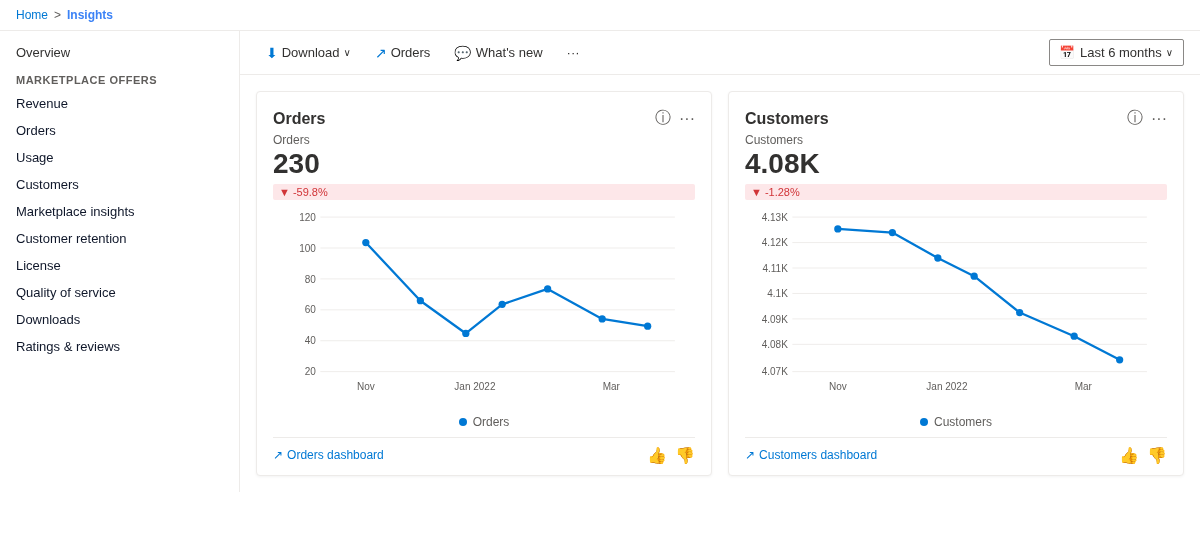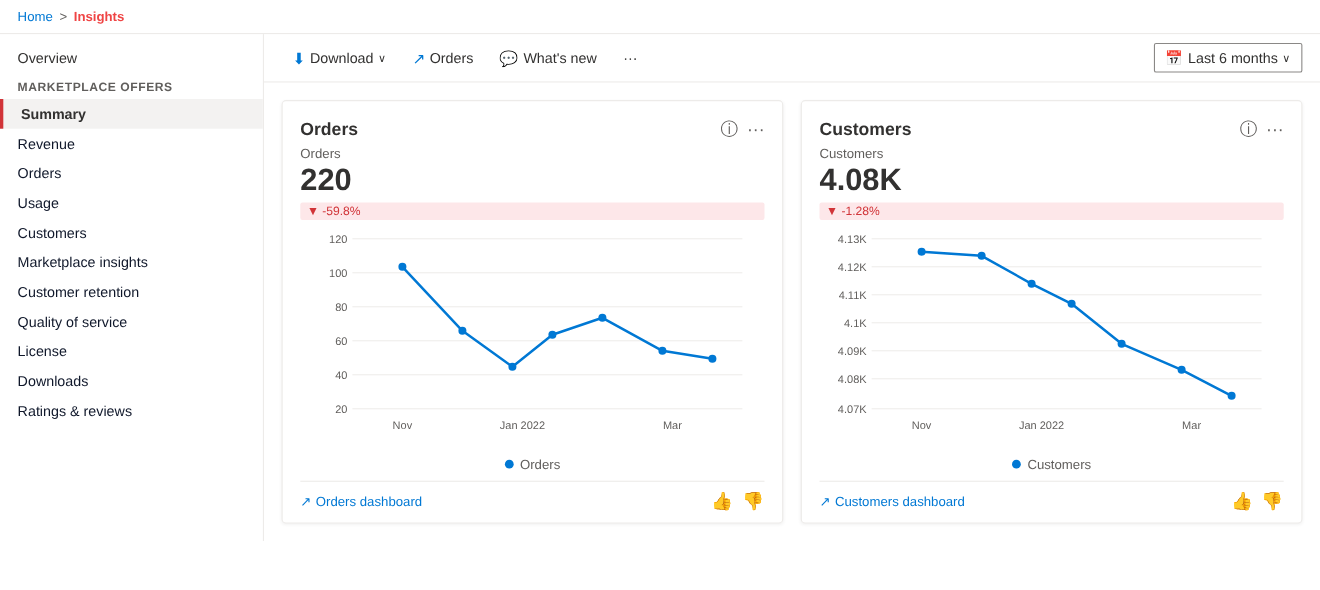--- a/index.html
+++ b/index.html
@@ -4,21 +4,21 @@
   <style>
     * { box-sizing: border-box; margin: 0; padding: 0; }
     body { font-family: 'Segoe UI', Arial, sans-serif; font-size: 13px; color: #333; background: #fff; }
 
     .app-container { display: flex; flex-direction: column; height: 492px; overflow: hidden; }
 
     
     .breadcrumb { display: flex; align-items: center; gap: 6px; padding: 8px 16px; font-size: 12px; color: #605e5c; border-bottom: 1px solid #edebe9; }
     .breadcrumb a { color: #0078d4; text-decoration: none; }
     .breadcrumb-sep { color: #605e5c; }
-    .breadcrumb-current { color: #ef4444; font-weight: 600; }
+    .breadcrumb-current { color: #3b82f6; font-weight: 600; }
 
     
     .main-layout { display: flex; flex: 1; overflow: hidden; }
 
     
     .sidebar { width: 240px; border-right: 1px solid #edebe9; padding: 8px 0; overflow-y: auto; flex-shrink: 0; }
     .sidebar-overview { padding: 6px 16px; font-size: 13px; color: #323130; cursor: pointer; }
     .sidebar-group-label { padding: 8px 16px 4px; font-size: 11px; font-weight: 700; color: #605e5c; text-transform: uppercase; letter-spacing: 0.5px; }
     .sidebar-item { padding: 6px 16px; font-size: 13px; color: #0f172a; cursor: pointer; display: flex; align-items: center; }
     .sidebar-item.active { background: #f3f2f1; font-weight: 600; border-left: 3px solid #d13438; color: #323130; }
@@ -62,29 +62,28 @@
     <a href="#">Home</a>
     <span class="breadcrumb-sep">&gt;</span>
     <span class="breadcrumb-current">Insights</span>
   </div>
 
   <div class="main-layout">
 
     <nav class="sidebar">
       <div class="sidebar-overview">Overview</div>
       <div class="sidebar-group-label">Marketplace offers</div>
-      <div class="sidebar-item active">Summary</div>
       <div class="sidebar-item">Revenue</div>
       <div class="sidebar-item">Orders</div>
       <div class="sidebar-item">Usage</div>
       <div class="sidebar-item">Customers</div>
       <div class="sidebar-item">Marketplace insights</div>
       <div class="sidebar-item">Customer retention</div>
+      <div class="sidebar-item">License</div>
       <div class="sidebar-item">Quality of service</div>
-      <div class="sidebar-item">License</div>
       <div class="sidebar-item">Downloads</div>
       <div class="sidebar-item">Ratings &amp; reviews</div>
     </nav>
 
     <div class="content">
 
       <div class="toolbar">
         <button class="toolbar-btn">
           <span class="btn-icon">⬇</span>
           <span>Download</span>
@@ -113,21 +112,21 @@
 
         <div class="card">
           <div class="card-header">
             <span class="card-title">Orders</span>
             <div class="card-header-actions">
               <span class="card-icon-btn">ⓘ</span>
               <span class="card-icon-btn">···</span>
             </div>
           </div>
           <div class="card-metric-label">Orders</div>
-          <div class="card-metric-value">220</div>
+          <div class="card-metric-value">230</div>
           <div class="card-badge">
             <span>▼</span>
             <span>-59.8%</span>
           </div>
           <div class="card-chart">
             <svg viewBox="0 0 440 220" width="100%" height="200">
 
               <line x1="40" y1="10" x2="430" y2="10" stroke="#edebe9" stroke-width="1"></line>
               <line x1="40" y1="44" x2="430" y2="44" stroke="#edebe9" stroke-width="1"></line>
               <line x1="40" y1="78" x2="430" y2="78" stroke="#edebe9" stroke-width="1"></line>

